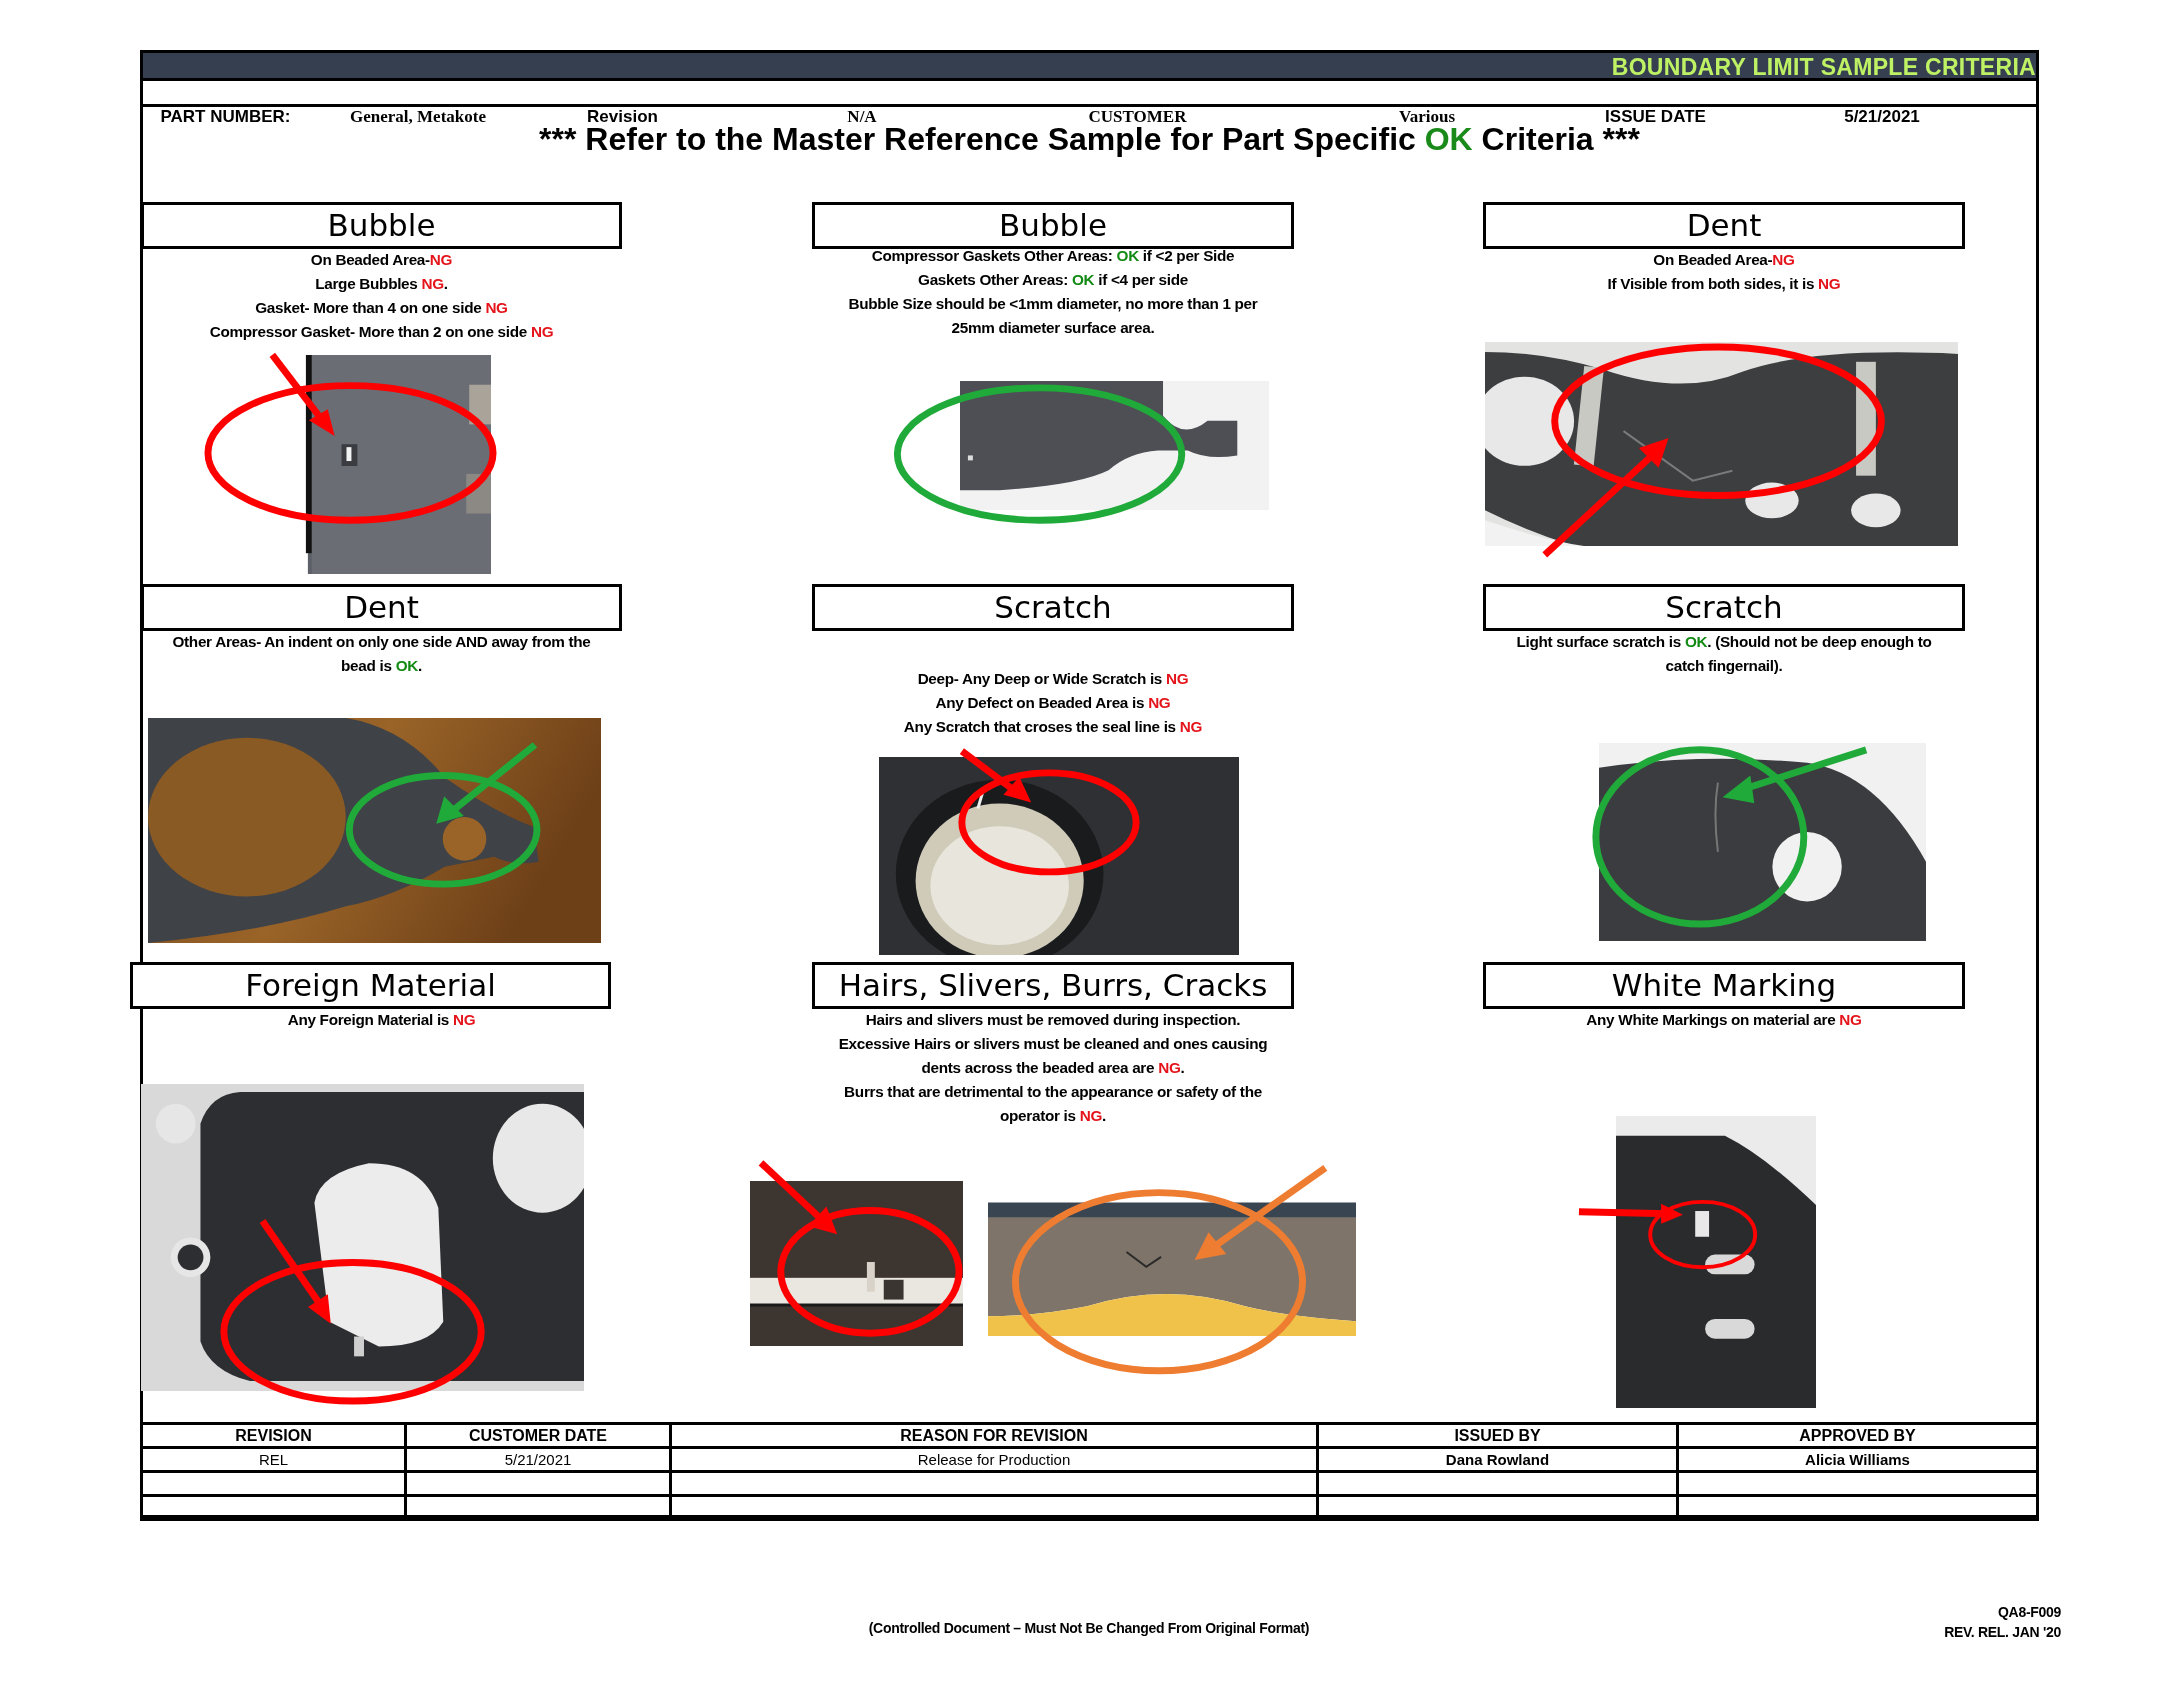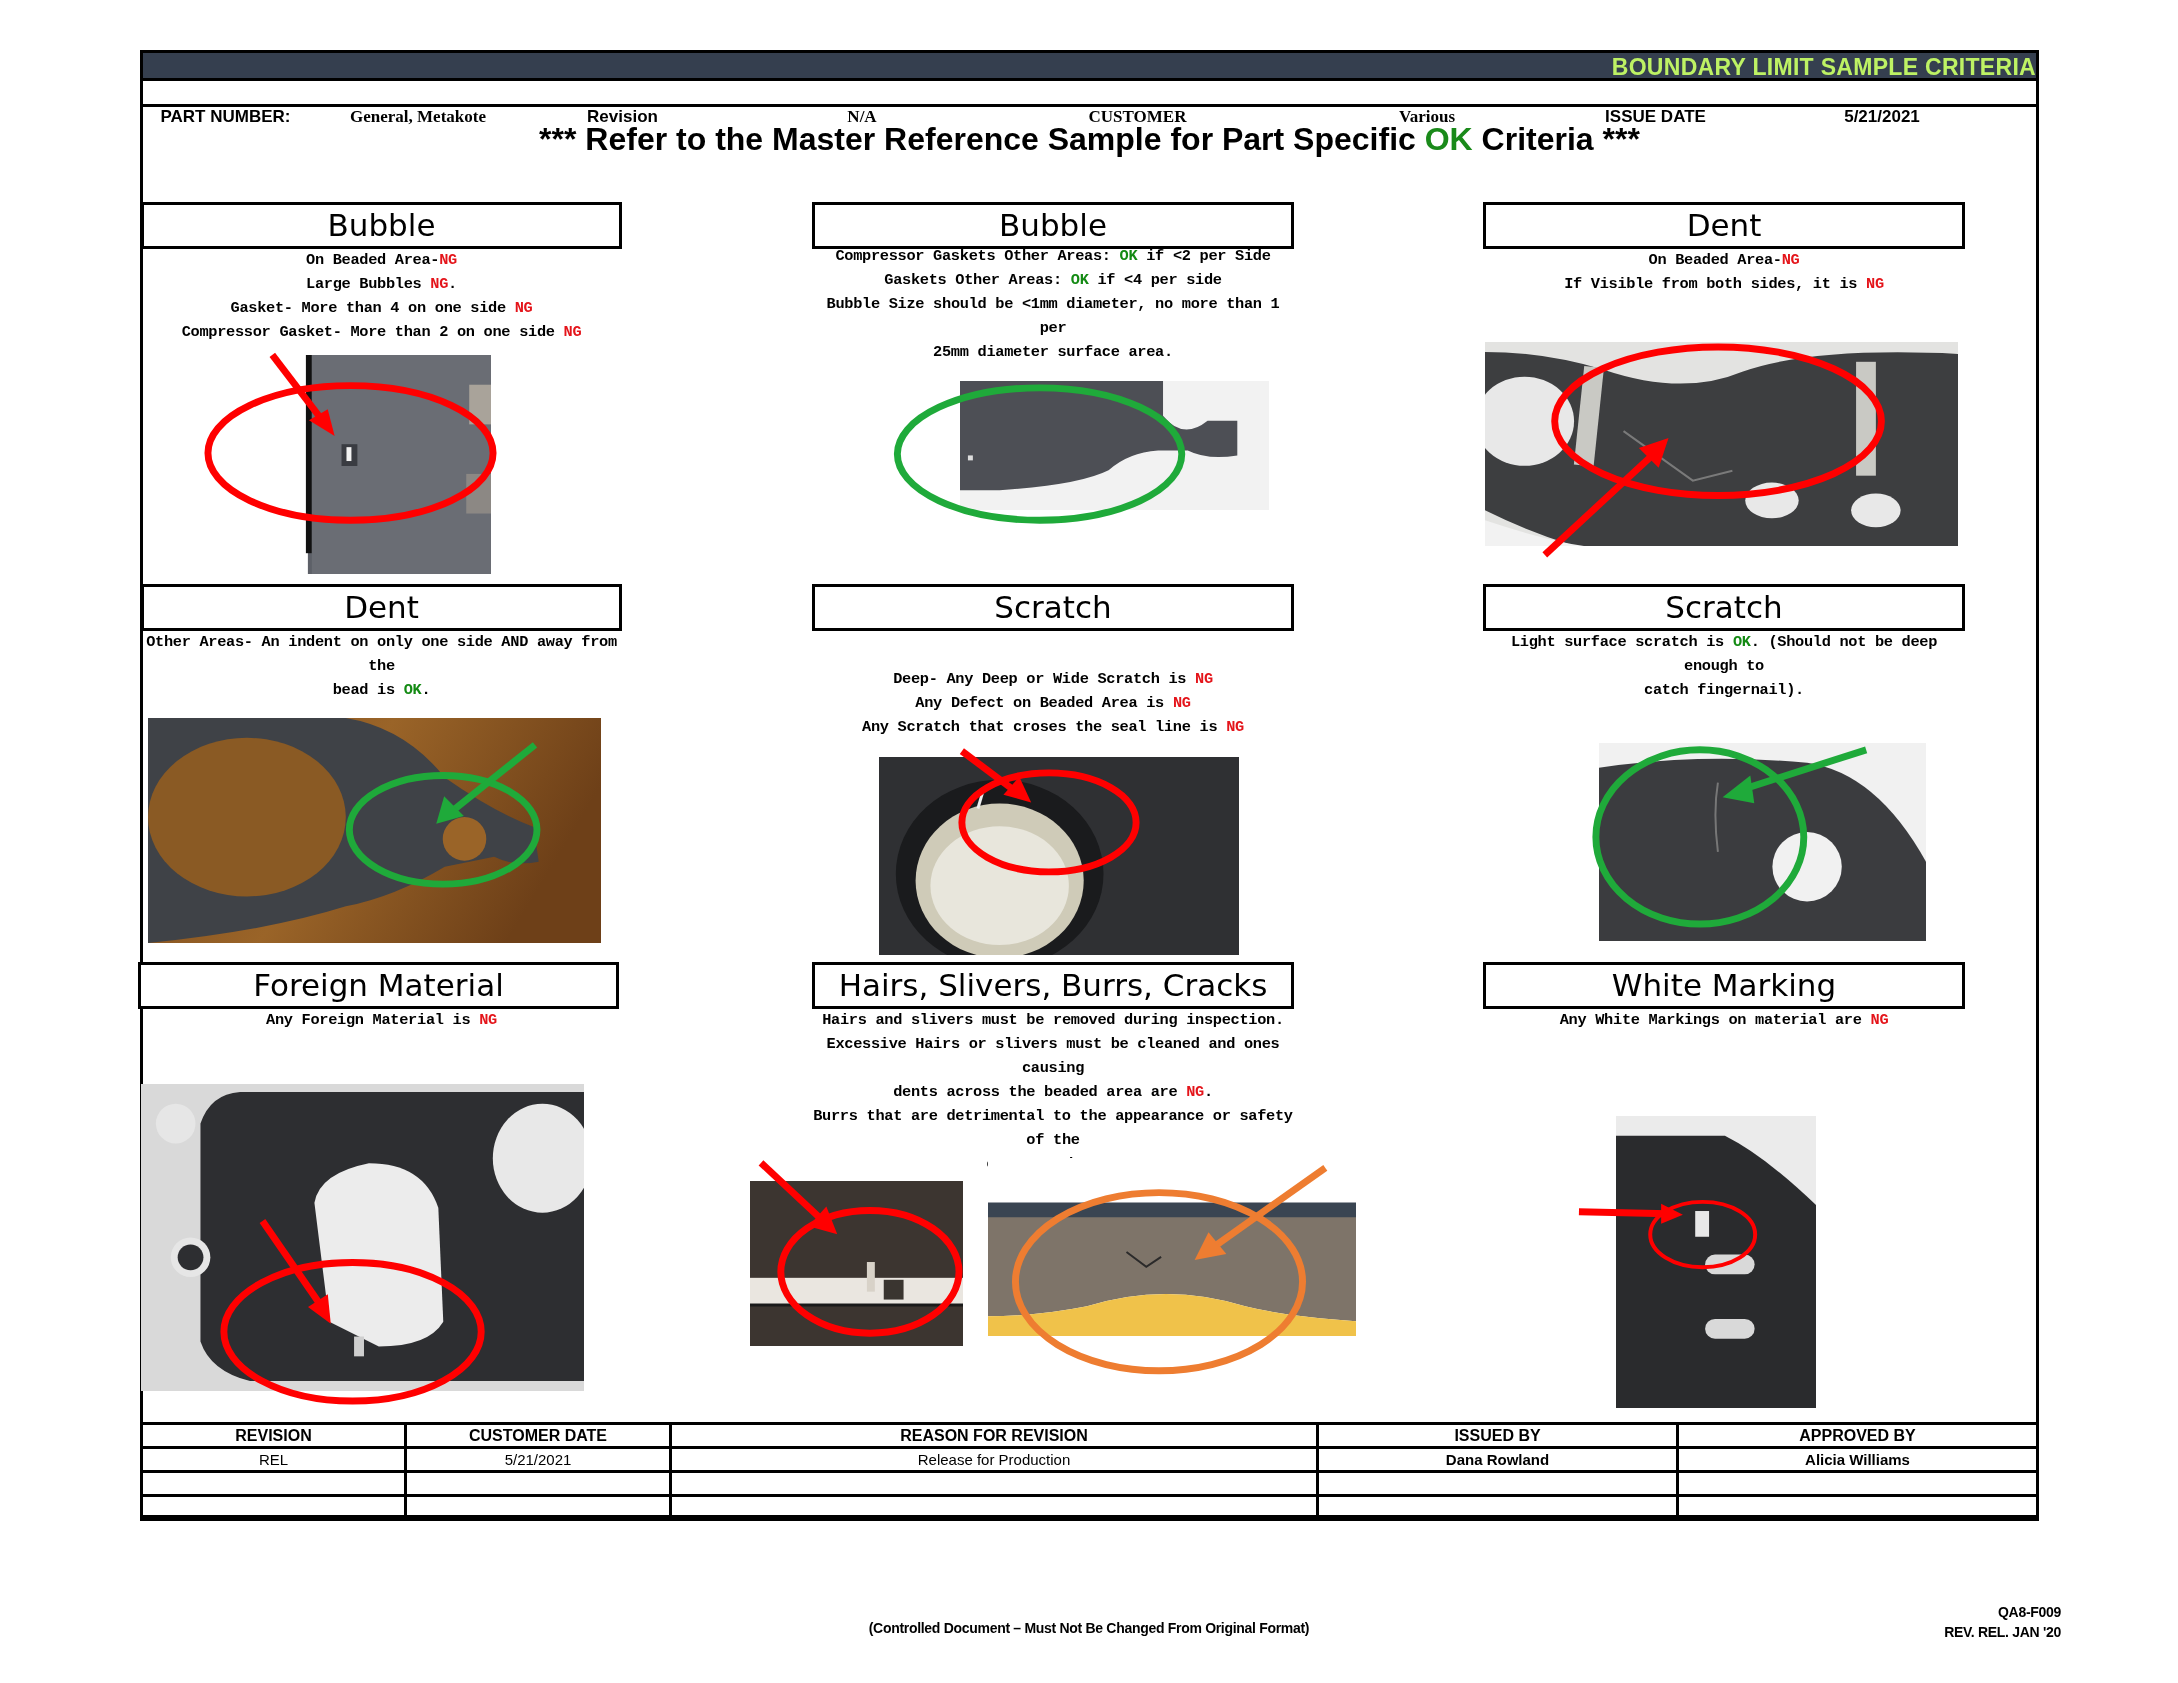--- a/index.html
+++ b/index.html
@@ -14,21 +14,21 @@
   .part-row .cell:last-child { border-right: none; }
   .lbl { font-family: "Liberation Sans", sans-serif; font-weight: bold; font-size: 17px; }
   .val { font-family: "Liberation Serif", serif; font-weight: bold; font-size: 17px; }
 
   .banner { position: absolute; left: 140px; top: 121px; width: 1899px; text-align: center; font-family: "Liberation Sans", sans-serif; font-weight: bold; font-size: 32px; }
   .ok { color: #1a8a1a; }
   .okc { color: #138a13; font-weight: bold; }
   .ngc { color: #e4141a; font-weight: bold; }
 
   .sec-title { position: absolute; height: 47px; border: 3px solid #000; background: #fff; text-align: center; font-family: "DejaVu Sans", sans-serif; font-size: 31px; line-height: 40px; }
-  .sec-desc { position: absolute; text-align: center; font-family: Liberation Mono, monospace; font-weight: bold; font-size: 15.3px; line-height: 24px; letter-spacing: -0.3px; }
+  .sec-desc { position: absolute; text-align: center; font-family: Liberation Sans, sans-serif; font-weight: bold; font-size: 15.3px; line-height: 24px; letter-spacing: -0.3px; }
 
   .photo { position: absolute; overflow: hidden; }
   .photo svg { display: block; width: 100%; height: 100%; }
   .mark { position: absolute; overflow: visible; pointer-events: none; }
 
   .rev-table { position: absolute; left: 140px; top: 1422px; width: 1899px; border-collapse: collapse; border: 3px solid #000; }
   .rev-table td { border: 3px solid #000; height: 24px; text-align: center; font-family: "Liberation Sans", sans-serif; font-size: 16px; padding: 0; }
   .rev-table tr.head td { font-weight: bold; }
   .rev-table tr.first td { font-size: 15px; }
   .rev-table tr.first td.bold { font-weight: bold; }
@@ -185,21 +185,21 @@
     <circle cx="210" cy="125" r="35" fill="#f1f1f1"></circle>
     <path d="M120 40 Q115 70 120 110" stroke="#777" stroke-width="2" fill="none"></path>
   </svg>
 </div>
 <svg class="mark" style="left:1584px;top:728px;width:297px;height:208px;" viewBox="0 0 300 210">
   <ellipse cx="117" cy="110" rx="105" ry="88" fill="none" stroke="#1faa3a" stroke-width="7"></ellipse>
   <line x1="285" y1="22" x2="160" y2="62" stroke="#1faa3a" stroke-width="7"></line>
   <polygon points="140,70 168,48 172,76" fill="#1faa3a"></polygon>
 </svg>
 
-<div class="sec-title" style="left:138px;top:962px;width:481px;">Foreign Material</div>
+<div class="sec-title" style="left:130px;top:962px;width:481px;">Foreign Material</div>
 <div class="sec-desc" style="left:141px;top:1008px;width:481px;">
     <div><span>Any Foreign Material is </span><span class="ngc">NG</span></div>
   </div>
 <div class="photo" style="left:141px;top:1084px;width:443px;height:307px;">
   <svg viewBox="0 0 447 310" preserveAspectRatio="none">
     <rect width="447" height="310" fill="#2d2e31"></rect>
     <path d="M0 0 H447 V8 H100 Q70 10 60 40 L60 260 Q70 290 110 300 H447 V310 H0 Z" fill="#d9d9d9"></path>
     <circle cx="35" cy="40" r="20" fill="#e6e6e6"></circle>
     <circle cx="50" cy="175" r="20" fill="#e6e6e6"></circle>
     <circle cx="50" cy="175" r="13" fill="#2d2e31"></circle>

